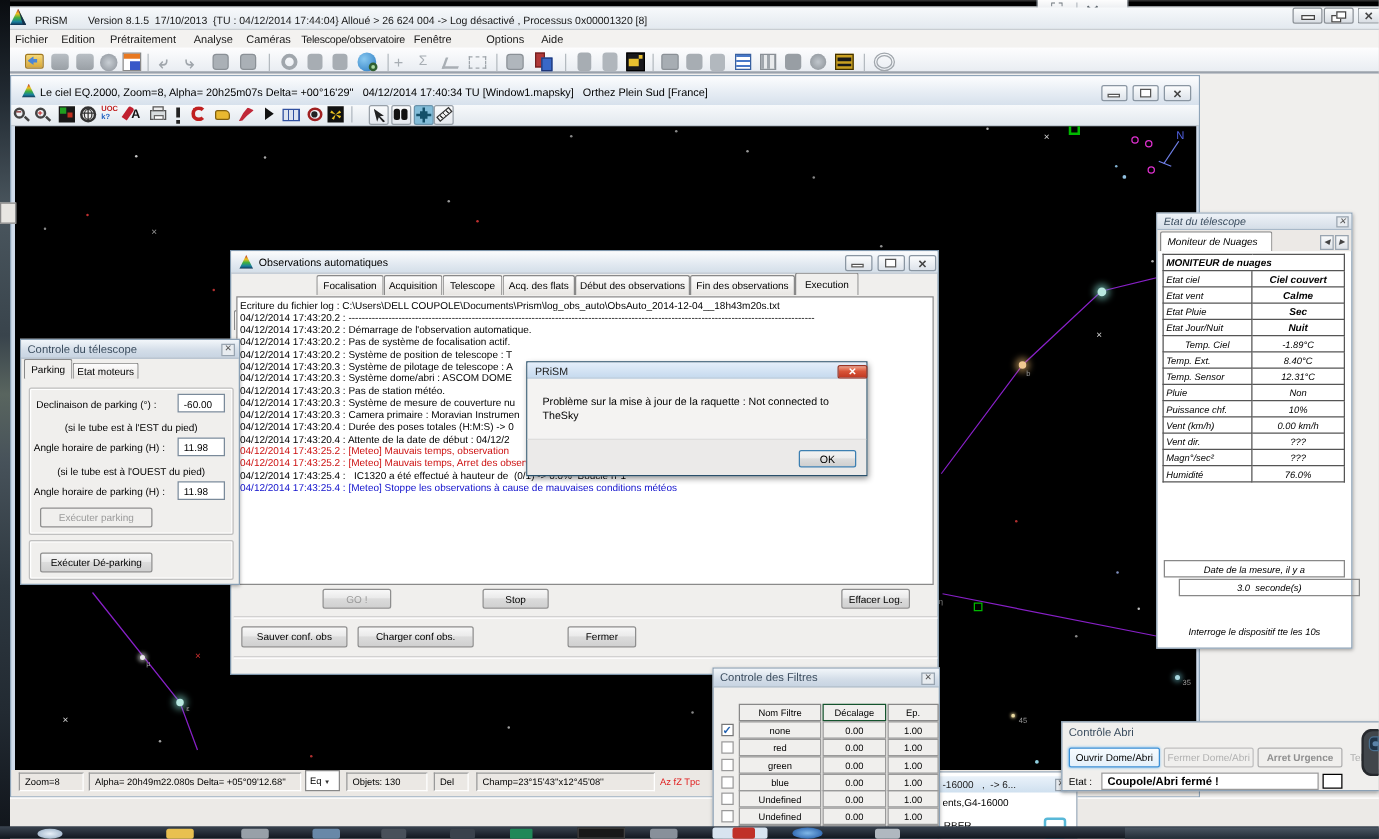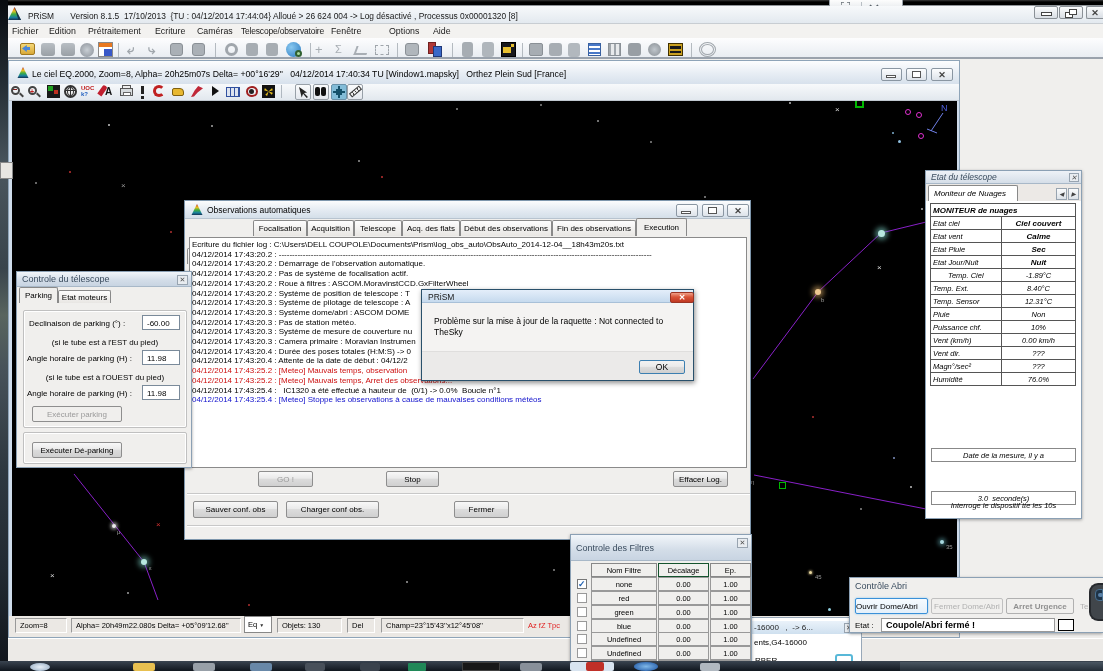--- a/index.html
+++ b/index.html
@@ -49,21 +49,21 @@
     </defs>
     <polygon points="6.5,0 13,13 0,13" fill="url(#pg)"></polygon>
     <polygon points="6.5,0 13,13 10.4,13" fill="#16304a"></polygon>
   </svg>
 <div class="abs" style="left:28px;top:11px;font-size:8.4px;color:#181818;">PRiSM&nbsp;&nbsp;&nbsp;&nbsp;&nbsp;&nbsp;&nbsp;Version 8.1.5&nbsp;&nbsp;17/10/2013&nbsp;&nbsp;{TU : 04/12/2014 17:44:04} Alloué &gt; 26 624 004 -&gt; Log désactivé , Processus 0x00001320 [8]</div>
 
 <div class="abs" style="left:8px;top:24px;width:1095px;height:14px;background:#f3f2f0;"></div>
 <div class="abs" style="left:12px;top:26px;font-size:8.8px;color:#1a1a1a;">Fichier</div>
 <div class="abs" style="left:49px;top:26px;font-size:8.8px;color:#1a1a1a;">Edition</div>
 <div class="abs" style="left:88px;top:26px;font-size:8.8px;color:#1a1a1a;">Prétraitement</div>
-<div class="abs" style="left:155px;top:26px;font-size:8.8px;color:#1a1a1a;">Ecriture</div>
+<div class="abs" style="left:155px;top:26px;font-size:8.8px;color:#1a1a1a;">Analyse</div>
 <div class="abs" style="left:197px;top:26px;font-size:8.8px;color:#1a1a1a;">Caméras</div>
 <div class="abs" style="left:241px;top:26px;font-size:8.5px;letter-spacing:-0.2px;color:#1a1a1a;">Telescope/observatoire</div>
 <div class="abs" style="left:331px;top:26px;font-size:8.8px;color:#1a1a1a;">Fenêtre</div>
 <div class="abs" style="left:389px;top:26px;font-size:8.8px;color:#1a1a1a;">Options</div>
 <div class="abs" style="left:433px;top:26px;font-size:8.8px;color:#1a1a1a;">Aide</div>
 
 <div class="abs" id="toolbar" style="left:8px;top:38px;width:1095px;height:21px;background:linear-gradient(#fdfdfe,#e9edf2);border-bottom:2px solid #9aa2ac;"></div>
 
 <div class="abs" style="left:20px;top:43px;width:15px;height:12px;background:linear-gradient(#f5d878,#d8a838);border-radius:2px;border:1px solid #a07820;"></div>
 <div class="abs" style="left:22px;top:45px;width:8px;height:7px;background:#4a86d8;clip-path:polygon(0 50%,60% 0,60% 30%,100% 30%,100% 70%,60% 70%,60% 100%);"></div>
@@ -281,21 +281,20 @@
  <div class="tab" style="left:169px;top:19px;width:48px;height:16px;line-height:16px;">Telescope</div>
  <div class="tab" style="left:217px;top:19px;width:58px;height:16px;line-height:16px;">Acq. des flats</div>
  <div class="tab" style="left:275px;top:19px;width:92px;height:16px;line-height:16px;">Début des observations</div>
  <div class="tab" style="left:367px;top:19px;width:84px;height:16px;line-height:16px;">Fin des observations</div>
  <div class="tab tabactive" style="left:451px;top:17px;width:51px;height:18px;line-height:18px;">Execution</div>
  <div class="abs" style="left:4px;top:36px;width:558px;height:231px;background:#fff;border:1px solid #8a8a8a;font-size:8px;line-height:9.7px;color:#000;padding:2px 0 0 2px;overflow:hidden;">
 <div class="logline">Ecriture du fichier log : C:\Users\DELL COUPOLE\Documents\Prism\log_obs_auto\ObsAuto_2014-12-04__18h43m20s.txt</div>
 <div class="logline">04/12/2014 17:43:20.2 : --------------------------------------------------------------------------------------------------------------------------------------------</div>
 <div class="logline">04/12/2014 17:43:20.2 : Démarrage de l'observation automatique.</div>
 <div class="logline">04/12/2014 17:43:20.2 : Pas de système de focalisation actif.</div>
-<div class="logline">04/12/2014 17:43:20.2 : Roue à filtres : ASCOM.MoravinstCCD.GxFilterWheel</div>
 <div class="logline">04/12/2014 17:43:20.2 : Système de position de telescope : T</div>
 <div class="logline">04/12/2014 17:43:20.3 : Système de pilotage de telescope : A</div>
 <div class="logline">04/12/2014 17:43:20.3 : Système dome/abri : ASCOM DOME</div>
 <div class="logline">04/12/2014 17:43:20.3 : Pas de station météo.</div>
 <div class="logline">04/12/2014 17:43:20.3 : Système de mesure de couverture nu</div>
 <div class="logline">04/12/2014 17:43:20.3 : Camera primaire : Moravian Instrumen</div>
 <div class="logline">04/12/2014 17:43:20.4 : Durée des poses totales (H:M:S) -&gt; 0</div>
 <div class="logline">04/12/2014 17:43:20.4 : Attente de la date de début : 04/12/2</div>
 <div class="logline" style="color:#cc1010;">04/12/2014 17:43:25.2 : [Meteo] Mauvais temps, observation</div>
 <div class="logline" style="color:#cc1010;">04/12/2014 17:43:25.2 : [Meteo] Mauvais temps, Arret des observations...</div>
@@ -404,34 +403,34 @@
           <td style="border:1px solid #555;height:13px;padding-left:2px;">Magn°/sec²</td>
           <td style="border:1px solid #555;text-align:center;">???</td>
         </tr>
   <tr>
           <td style="border:1px solid #555;height:13px;padding-left:2px;">Humidité</td>
           <td style="border:1px solid #555;text-align:center;">76.0%</td>
         </tr>
  </tbody>
     </table>
  <div class="abs" style="left:5px;top:277px;width:145px;height:14px;border:1px solid #888;font-size:7.5px;text-align:center;line-height:13px;">Date de la mesure, il y a</div>
- <div class="abs" style="left:5px;top:292px;width:145px;height:14px;border:1px solid #888;font-size:7.5px;text-align:center;line-height:13px;margin-top:28px;">3.0&nbsp;&nbsp;seconde(s)</div>
+ <div class="abs" style="left:17px;top:292px;width:145px;height:14px;border:1px solid #888;font-size:7.5px;text-align:center;line-height:13px;">3.0&nbsp;&nbsp;seconde(s)</div>
  <div class="abs" style="left:0;top:330px;width:155px;font-size:7.5px;text-align:center;">Interroge le dispositif tte les 10s</div>
 </div>
 
 <div class="abs" style="left:751px;top:617px;width:111px;height:54px;background:#fff;border:1px solid #98a8b8;">
  <div class="abs" style="left:0;top:3px;width:109px;height:13px;background:linear-gradient(#eaf2fa,#cfe0ef);font-size:8px;padding:2px 0 0 2px;color:#222;">-16000&nbsp;&nbsp;&nbsp;,&nbsp;&nbsp;-&gt; 6...</div>
  <div class="closebox" style="left:92px;top:5px;width:10px;height:10px;">✕</div>
  <div class="abs" style="left:2px;top:20px;font-size:8px;color:#000;">ents,G4-16000</div>
  <div class="abs" style="left:3px;top:38px;font-size:8px;color:#000;">RBER</div>
  <div class="abs" style="left:83px;top:36px;width:18px;height:17px;border:2px solid #58b8d8;border-radius:3px;background:#fff;"></div>
 </div>
 
 <div class="capwin" style="left:570px;top:534px;width:182px;height:137px;">
- <div class="captit" style="height:26px;text-align:right;">Controle des Filtres</div>
+ <div class="captit" style="height:15px;text-align:right;">Controle des Filtres</div>
  <div class="closebox" style="right:3px;top:3px;">✕</div>
  <div class="abs" style="left:20px;top:28px;width:66px;height:14px;border:1px solid #888;background:#f0efed;font-size:7.5px;text-align:center;line-height:13px;">Nom Filtre</div>
  <div class="abs" style="left:87px;top:28px;width:51px;height:14px;border:1px solid #14532d;background:#f0efed;font-size:7.5px;text-align:center;line-height:13px;">Décalage</div>
  <div class="abs" style="left:139px;top:28px;width:41px;height:14px;border:1px solid #888;background:#f0efed;font-size:7.5px;text-align:center;line-height:13px;">Ep.</div>
  <div id="filterrows">
   <div class="abs" style="left:6px;top:44px;width:10px;height:10px;background:#fff;border:1px solid #777;color:#2060b0;font-size:9px;line-height:9px;font-weight:bold;">✓</div>
   <div class="abs" style="left:20px;top:42px;width:66px;height:14px;border:1px solid #999;font-size:7.5px;text-align:center;line-height:13px;">none</div>
   <div class="abs" style="left:87px;top:42px;width:51px;height:14px;border:1px solid #999;font-size:7.5px;text-align:center;line-height:13px;">0.00</div>
   <div class="abs" style="left:139px;top:42px;width:41px;height:14px;border:1px solid #999;font-size:7.5px;text-align:center;line-height:13px;">1.00</div>
   <div class="abs" style="left:6px;top:58px;width:10px;height:10px;background:#fff;border:1px solid #999;"></div>
@@ -456,21 +455,21 @@
   <div class="abs" style="left:139px;top:111px;width:41px;height:14px;border:1px solid #999;font-size:7.5px;text-align:center;line-height:13px;">1.00</div>
   <div class="abs" style="left:6px;top:127px;width:10px;height:10px;background:#fff;border:1px solid #999;"></div>
   <div class="abs" style="left:20px;top:125px;width:66px;height:12px;border:1px solid #999;border-bottom:none;font-size:7.5px;text-align:center;line-height:11px;">Undefined</div>
   <div class="abs" style="left:87px;top:125px;width:51px;height:12px;border:1px solid #999;border-bottom:none;font-size:7.5px;text-align:center;line-height:11px;">0.00</div>
   <div class="abs" style="left:139px;top:125px;width:41px;height:12px;border:1px solid #999;border-bottom:none;font-size:7.5px;text-align:center;line-height:11px;">1.00</div>
  </div>
 </div>
 
 <div class="capwin" style="left:849px;top:577px;width:254px;height:56px;border-right:none;">
  <div class="abs" style="left:5px;top:3px;font-size:9px;color:#3a4c5e;">Contrôle Abri</div>
- <div class="abs" style="left:5px;top:20px;width:73px;height:16px;border:1px solid #3a90d8;border-radius:2px;background:linear-gradient(#f6fbff,#e4f0fa);font-size:8px;line-height:15px;box-shadow:0 0 2px #7ec0f0;">Ouvrir Dome/Abri</div>
+ <div class="abs" style="left:5px;top:20px;width:73px;height:16px;border:1px solid #3a90d8;border-radius:2px;background:linear-gradient(#f6fbff,#e4f0fa);font-size:8px;text-align:center;line-height:15px;box-shadow:0 0 2px #7ec0f0;">Ouvrir Dome/Abri</div>
  <div class="btn7" style="left:81px;top:20px;width:72px;height:16px;color:#b0b0b0;background:#f0efed;border-color:#c0c0c0;">Fermer Dome/Abri</div>
  <div class="btn7" style="left:156px;top:20px;width:68px;height:16px;color:#909090;background:#f0efed;border-color:#b0b0b0;font-weight:bold;">Arret Urgence</div>
  <div class="abs" style="left:230px;top:24px;font-size:8px;color:#b0b0b0;">Tele</div>
  <div class="abs" style="left:5px;top:43px;font-size:8px;color:#000;">Etat :</div>
  <div class="abs" style="left:31px;top:40px;width:174px;height:14px;background:#fff;border:1px solid #999;font-size:9px;font-weight:bold;padding:1px 0 0 4px;">Coupole/Abri fermé !</div>
  <div class="abs" style="left:208px;top:41px;width:16px;height:12px;background:#fff;border:1px solid #000;"></div>
 </div>
 
 <div class="abs" style="left:1089px;top:583px;width:14px;height:38px;background:#41464b;border-radius:9px 0 0 9px;border:2px solid #26292d;border-right:none;"></div>
 <div class="abs" style="left:1095px;top:589px;width:8px;height:12px;background:#1e3347;border:1px solid #4a7090;border-radius:4px 0 0 4px;"></div>

